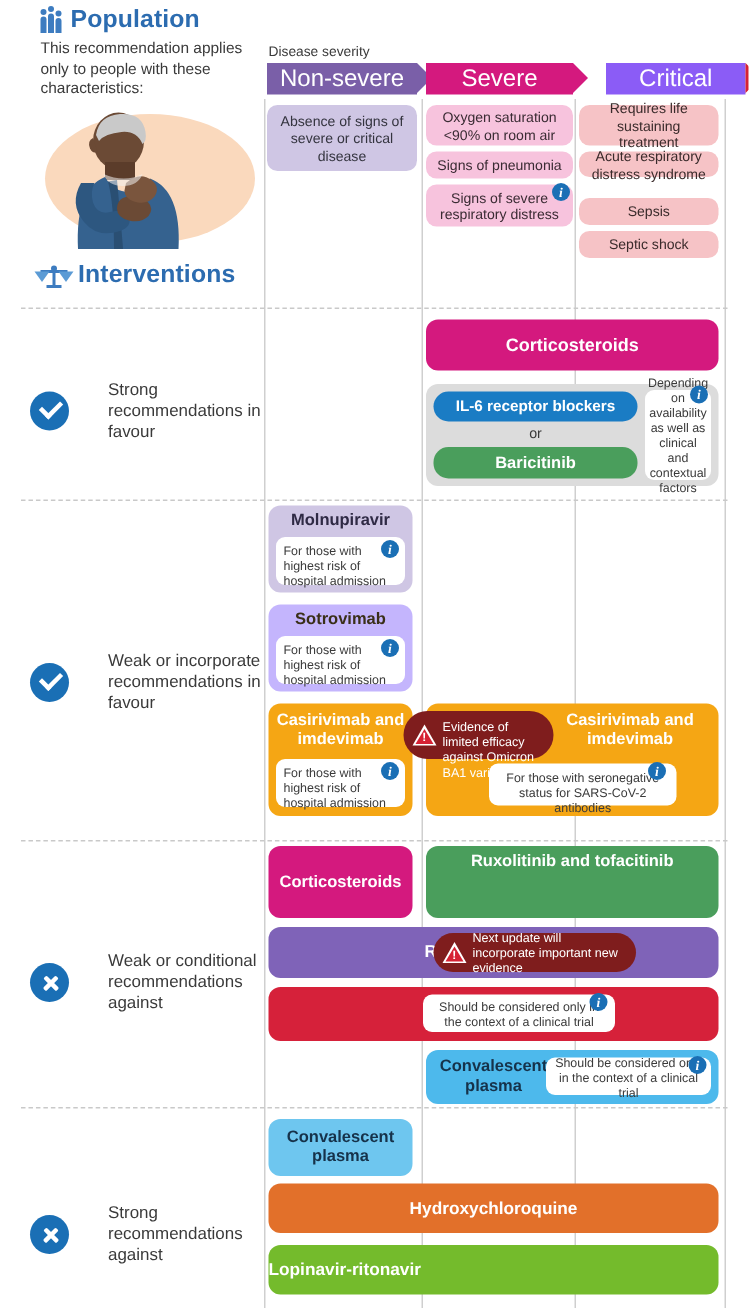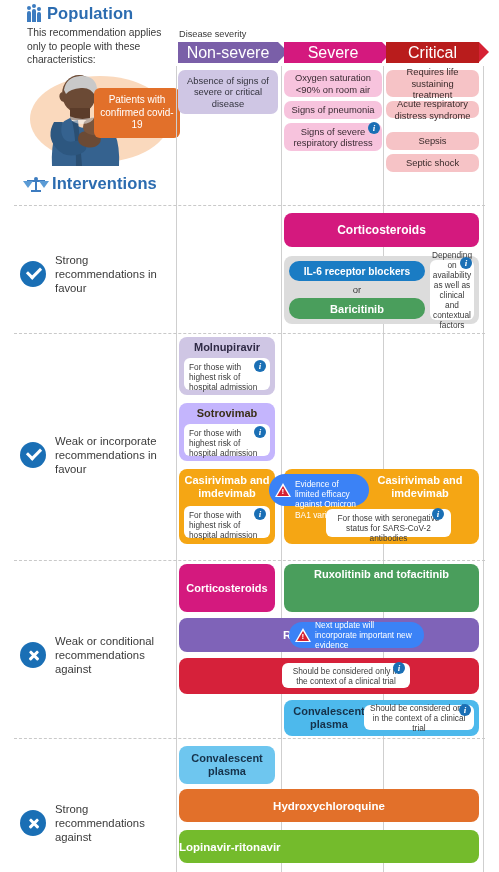--- a/index.html
+++ b/index.html
@@ -48,53 +48,53 @@
   .sev-label{position:absolute;left:179px;top:29px;font-size:9.2px;color:#3a3a3a;}
   .sev-band{position:absolute;top:42px;height:21px;}
   .sev-band .chev{position:relative;height:21px;display:flex;align-items:center;justify-content:center;}
   .sev-band .chev span{position:relative;z-index:2;color:#fff;font-size:16px;}
   .sev-band .chev::after{content:"";position:absolute;right:-10px;top:0;width:0;height:0;
     border-top:10.5px solid transparent;border-bottom:10.5px solid transparent;}
   #band-nonsevere{left:178px;width:100px;background:#7a5fa8;}
   #band-nonsevere .chev::after{border-left:10px solid #7a5fa8;}
   #band-severe{left:284px;width:98px;background:#d4197e;}
   #band-severe .chev::after{border-left:10px solid #d4197e;}
-  #band-critical{left:386px;width:93px;background:#b91c1c;}
+  #band-critical{left:404px;width:93px;background:#8b5cf6;}
   #band-critical .chev::after{border-left:10px solid #d62234;}
 
   
   .crit{position:absolute;border-radius:7px;font-size:9.4px;line-height:11.4px;text-align:center;
         display:flex;align-items:center;justify-content:center;padding:3px 5px;box-sizing:border-box;}
   .crit.ns{background:#cfc6e4;color:#34343f;}
   .crit.sv{background:#f7c3dd;color:#3a2b33;}
   .crit.cr{background:#f6c3c6;color:#3a2b2b;}
 
   
   .vline{position:absolute;width:1px;background:#cfcfcf;}
   .hdash{position:absolute;left:14px;right:14px;height:0;border-top:1px dashed #c9c9c9;}
 
   
-  .rowlab{position:absolute;left:20px;display:flex;align-items:center;gap:9px;width:160px;}
+  .rowlab{position:absolute;left:20px;display:flex;align-items:center;gap:26px;width:160px;}
   .rowlab .badge{width:26px;height:26px;border-radius:50%;background:#1a6fb5;flex:0 0 26px;position:relative;}
   .rowlab .badge .tick{position:absolute;left:7px;top:6px;width:11px;height:6px;border-left:3.2px solid #fff;border-bottom:3.2px solid #fff;transform:rotate(-45deg);}
   .rowlab .badge .xmark::before,.rowlab .badge .xmark::after{content:"";position:absolute;left:7.5px;top:12px;width:12px;height:3.4px;background:#fff;border-radius:1px;}
   .rowlab .badge .xmark::before{transform:rotate(45deg);}
   .rowlab .badge .xmark::after{transform:rotate(-45deg);}
   .rowlab .txt{font-size:11.3px;line-height:14.2px;color:#3a3a3a;}
 
   
   .tx{position:absolute;border-radius:8px;box-sizing:border-box;}
   .tx .name{font-weight:bold;text-align:center;}
   .note{background:#fff;border-radius:6px;font-size:8.3px;line-height:10px;color:#3a3a3a;
         padding:4px 5px;box-sizing:border-box;position:relative;}
   .note.center{text-align:center;}
   .info{position:absolute;width:12px;height:12px;border-radius:50%;background:#1a6fb5;color:#fff;
         font-size:9px;font-weight:bold;font-style:italic;line-height:12px;text-align:center;
         font-family:"Liberation Serif",serif;}
-  .warn{background:#3b82f6;border-radius:16px;color:#fff;font-size:8.4px;line-height:10.2px;
+  .warn{background:#7f1d1d;border-radius:16px;color:#fff;font-size:8.4px;line-height:10.2px;
         padding:5px 7px 5px 26px;box-sizing:border-box;position:absolute;}
   .warn .tri{position:absolute;left:6px;top:50%;transform:translateY(-50%);width:0;height:0;
         border-left:8px solid transparent;border-right:8px solid transparent;border-bottom:14px solid #fff;}
   .warn .tri::after{content:"";position:absolute;left:-6px;top:3px;width:0;height:0;
         border-left:6px solid transparent;border-right:6px solid transparent;border-bottom:10.5px solid #d62234;}
   .warn .tri::before{content:"!";position:absolute;left:-1.5px;top:4px;color:#fff;font-size:8px;font-weight:bold;z-index:3;}
 </style>
 </head>
 <body>
 
@@ -117,21 +117,20 @@
       <path d="M42 20 q2 -13 16 -14 q15 -1 17 12 q1 6 -2 8 q-4 -9 -14 -8 q-11 1 -15 6z" fill="#c9c9c9"></path>
       <path d="M40 22 q-4 2 -2 7 q2 4 5 2z" fill="#6b4a35"></path>
       <rect x="48" y="38" width="20" height="12" fill="#5b3c2a"></rect>
       <path d="M30 96 q-2 -40 18 -48 q6 10 16 10 q9 0 14 -9 q21 8 19 47z" fill="#35628f"></path>
       <path d="M56 50 q4 44 4 46 l-6 0 q0 -30 -4 -45z" fill="#2a4f73"></path>
       <path d="M32 52 q-8 14 2 26 q9 11 24 6 q8 -3 6 -9 q-3 -6 -11 -4 q-10 3 -13 -6 q-2 -7 1 -13z" fill="#2d5780"></path>
       <path d="M60 62 q10 -4 16 2 q5 5 1 10 q-5 5 -13 3 q-8 -2 -8 -8 q0 -5 4 -7z" fill="#6b4a35"></path>
       <path d="M62 52 q9 -8 17 -2 q6 5 2 11 q-4 5 -11 4 q-9 -2 -9 -8z" fill="#7a553d"></path>
       <path d="M47 46 q14 6 26 0 q-3 8 -13 8 q-10 0 -13 -8z" fill="#f0f0f0" opacity=".55"></path>
     </svg>
-    <div class="callout">Patients with confirmed covid-19</div>
   </div>
 
   <div class="sec-head" id="interventions-head">
     <span class="scale-icon">
       <span class="bar"></span>
         <span class="post"></span>
         <span class="base"></span>
         <span class="knob"></span>
       <span class="pan l"></span>
         <span class="pan r"></span>

